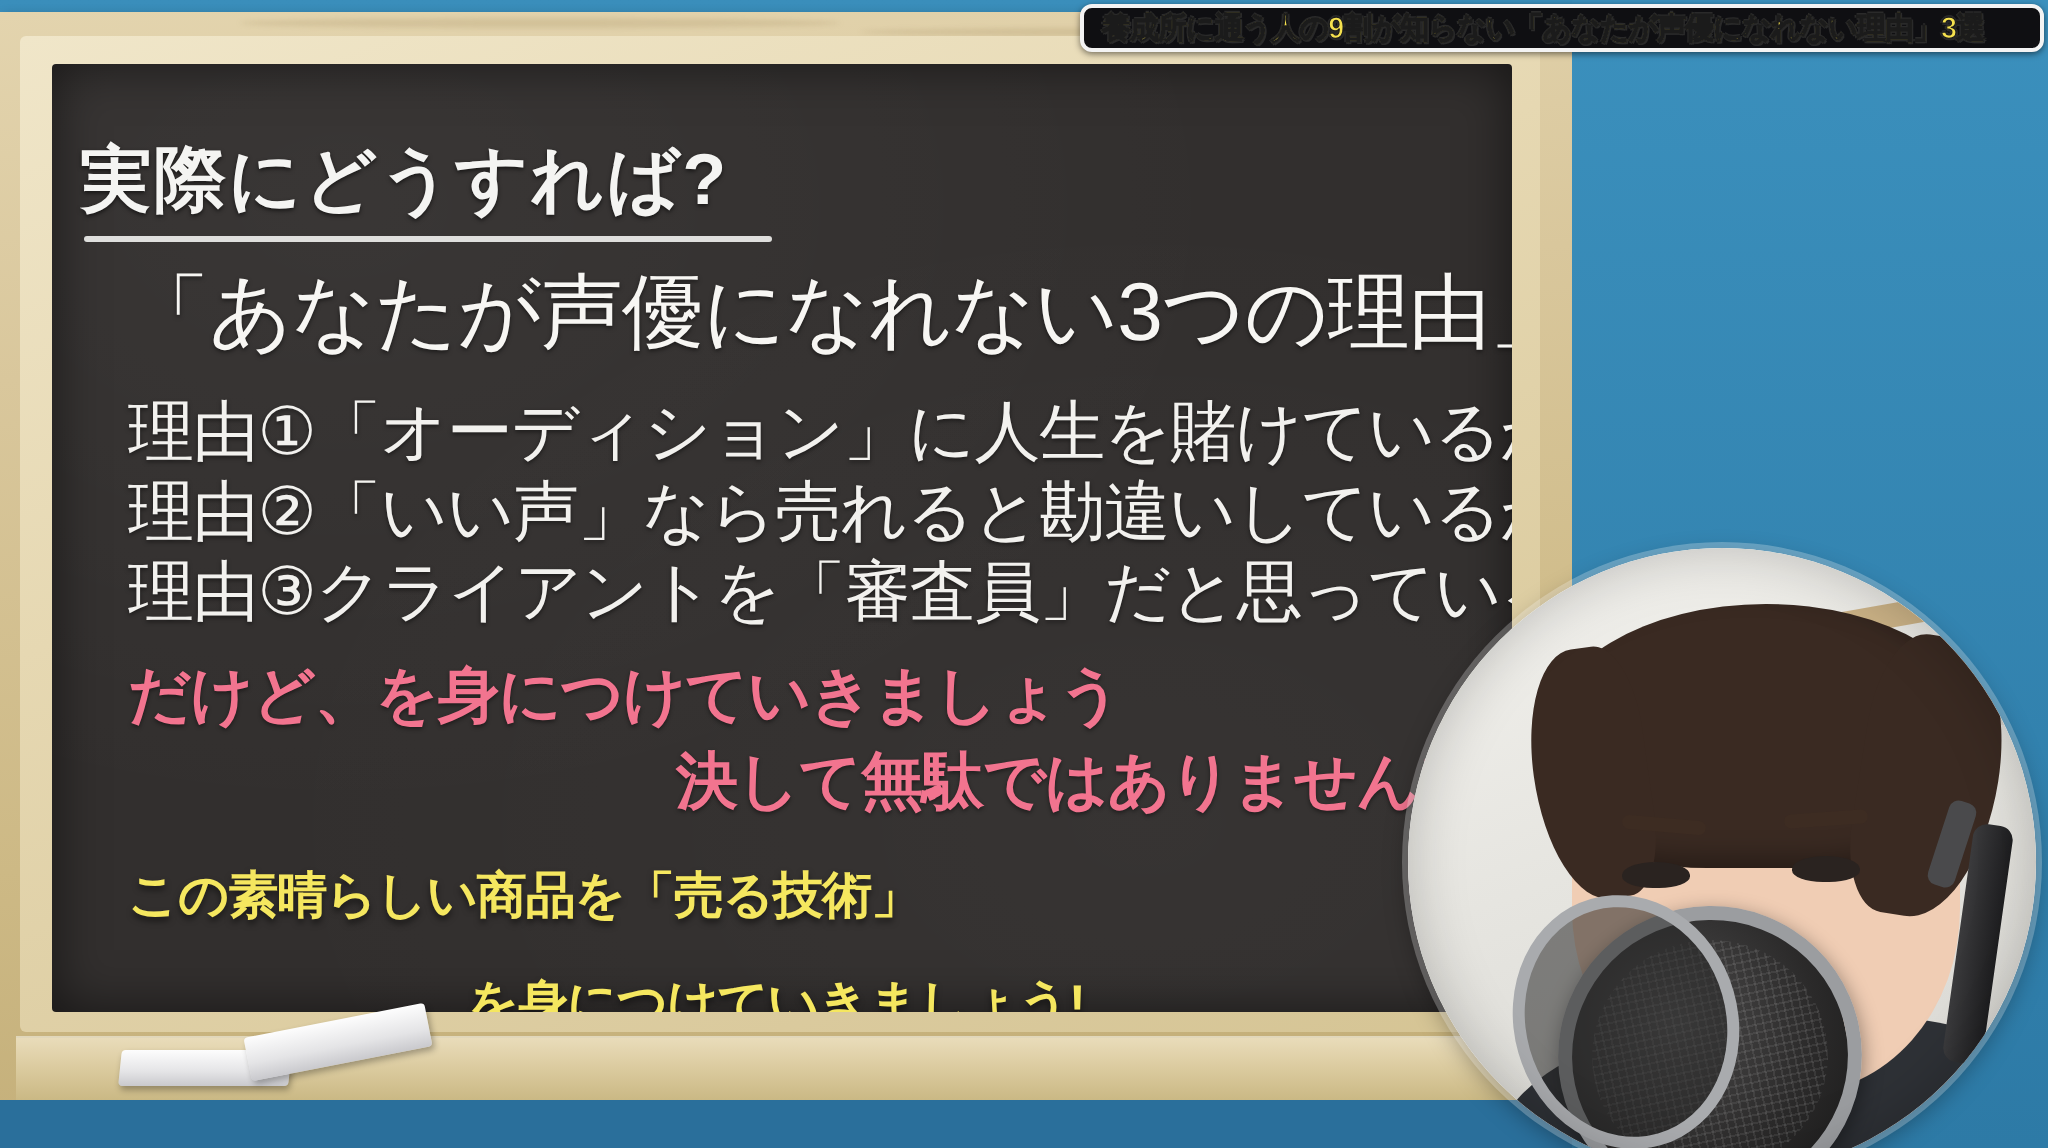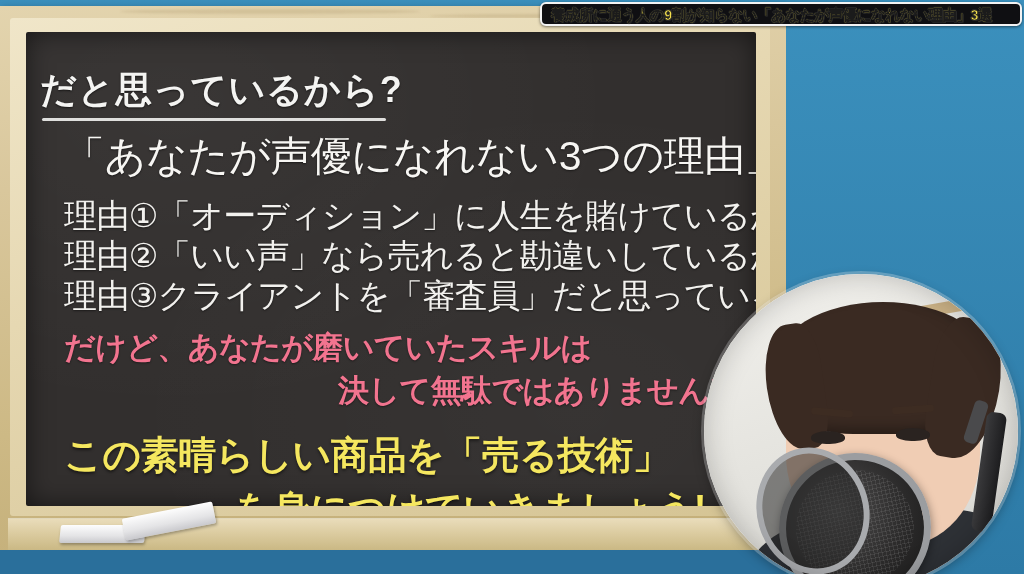--- a/index.html
+++ b/index.html
@@ -160,21 +160,21 @@
     font-size:31px;
     font-weight:bold;
     color:#f2748f;
     letter-spacing:-.6px;
     text-shadow:0 1px 2px rgba(0,0,0,.45);
   }
   #pink-1 { left:38px; top:300px; }
   #pink-2 { left:312px; top:343px; }
 
   .yellow {
-    font-size:38px;
+    font-size:25px;
     font-weight:bold;
     color:#f5e75f;
     letter-spacing:-.5px;
     text-shadow:0 2px 3px rgba(0,0,0,.5);
   }
   #yellow-1 { left:38px; top:404px; }
   #yellow-2 { left:208px; top:458px; }
 
   
   #webcam {
@@ -351,30 +351,30 @@
 
   <div id="board-frame">
     <div class="grain" style="left:120px;top:3px;width:300px;height:5px;"></div>
     <div class="grain" style="left:430px;top:8px;width:260px;height:4px;"></div>
     <div class="grain" style="left:40px;top:200px;width:5px;height:200px;"></div>
     <div class="grain" style="left:760px;top:120px;width:5px;height:260px;"></div>
     <div id="board-bevel"></div>
 
     <div id="chalkboard">
 
-      <div class="cb-text" id="heading">だと思っているから?</div>
+      <div class="cb-text" id="heading">実際にどうすれば?</div>
       <div id="heading-underline"></div>
 
       <div class="cb-text" id="main-title">「あなたが声優になれない3つの理由」</div>
 
       <div class="cb-text reason" id="reason-1">理由①「オーディション」に人生を賭けているから</div>
       <div class="cb-text reason" id="reason-2">理由②「いい声」なら売れると勘違いしているから</div>
       <div class="cb-text reason" id="reason-3">理由③クライアントを「審査員」だと思っているから</div>
 
-      <div class="cb-text pink" id="pink-1">だけど、あなたが磨いていたスキルは</div>
+      <div class="cb-text pink" id="pink-1">だけど、を身につけていきましょう</div>
       <div class="cb-text pink" id="pink-2">決して無駄ではありません!</div>
 
       <div class="cb-text yellow" id="yellow-1">この素晴らしい商品を「売る技術」</div>
       <div class="cb-text yellow" id="yellow-2">を身につけていきましょう!</div>
 
     </div>
 
     <div id="tray-shadow"></div>
     <div id="chalk-tray"></div>
     <div class="eraser" id="eraser-a"></div>

